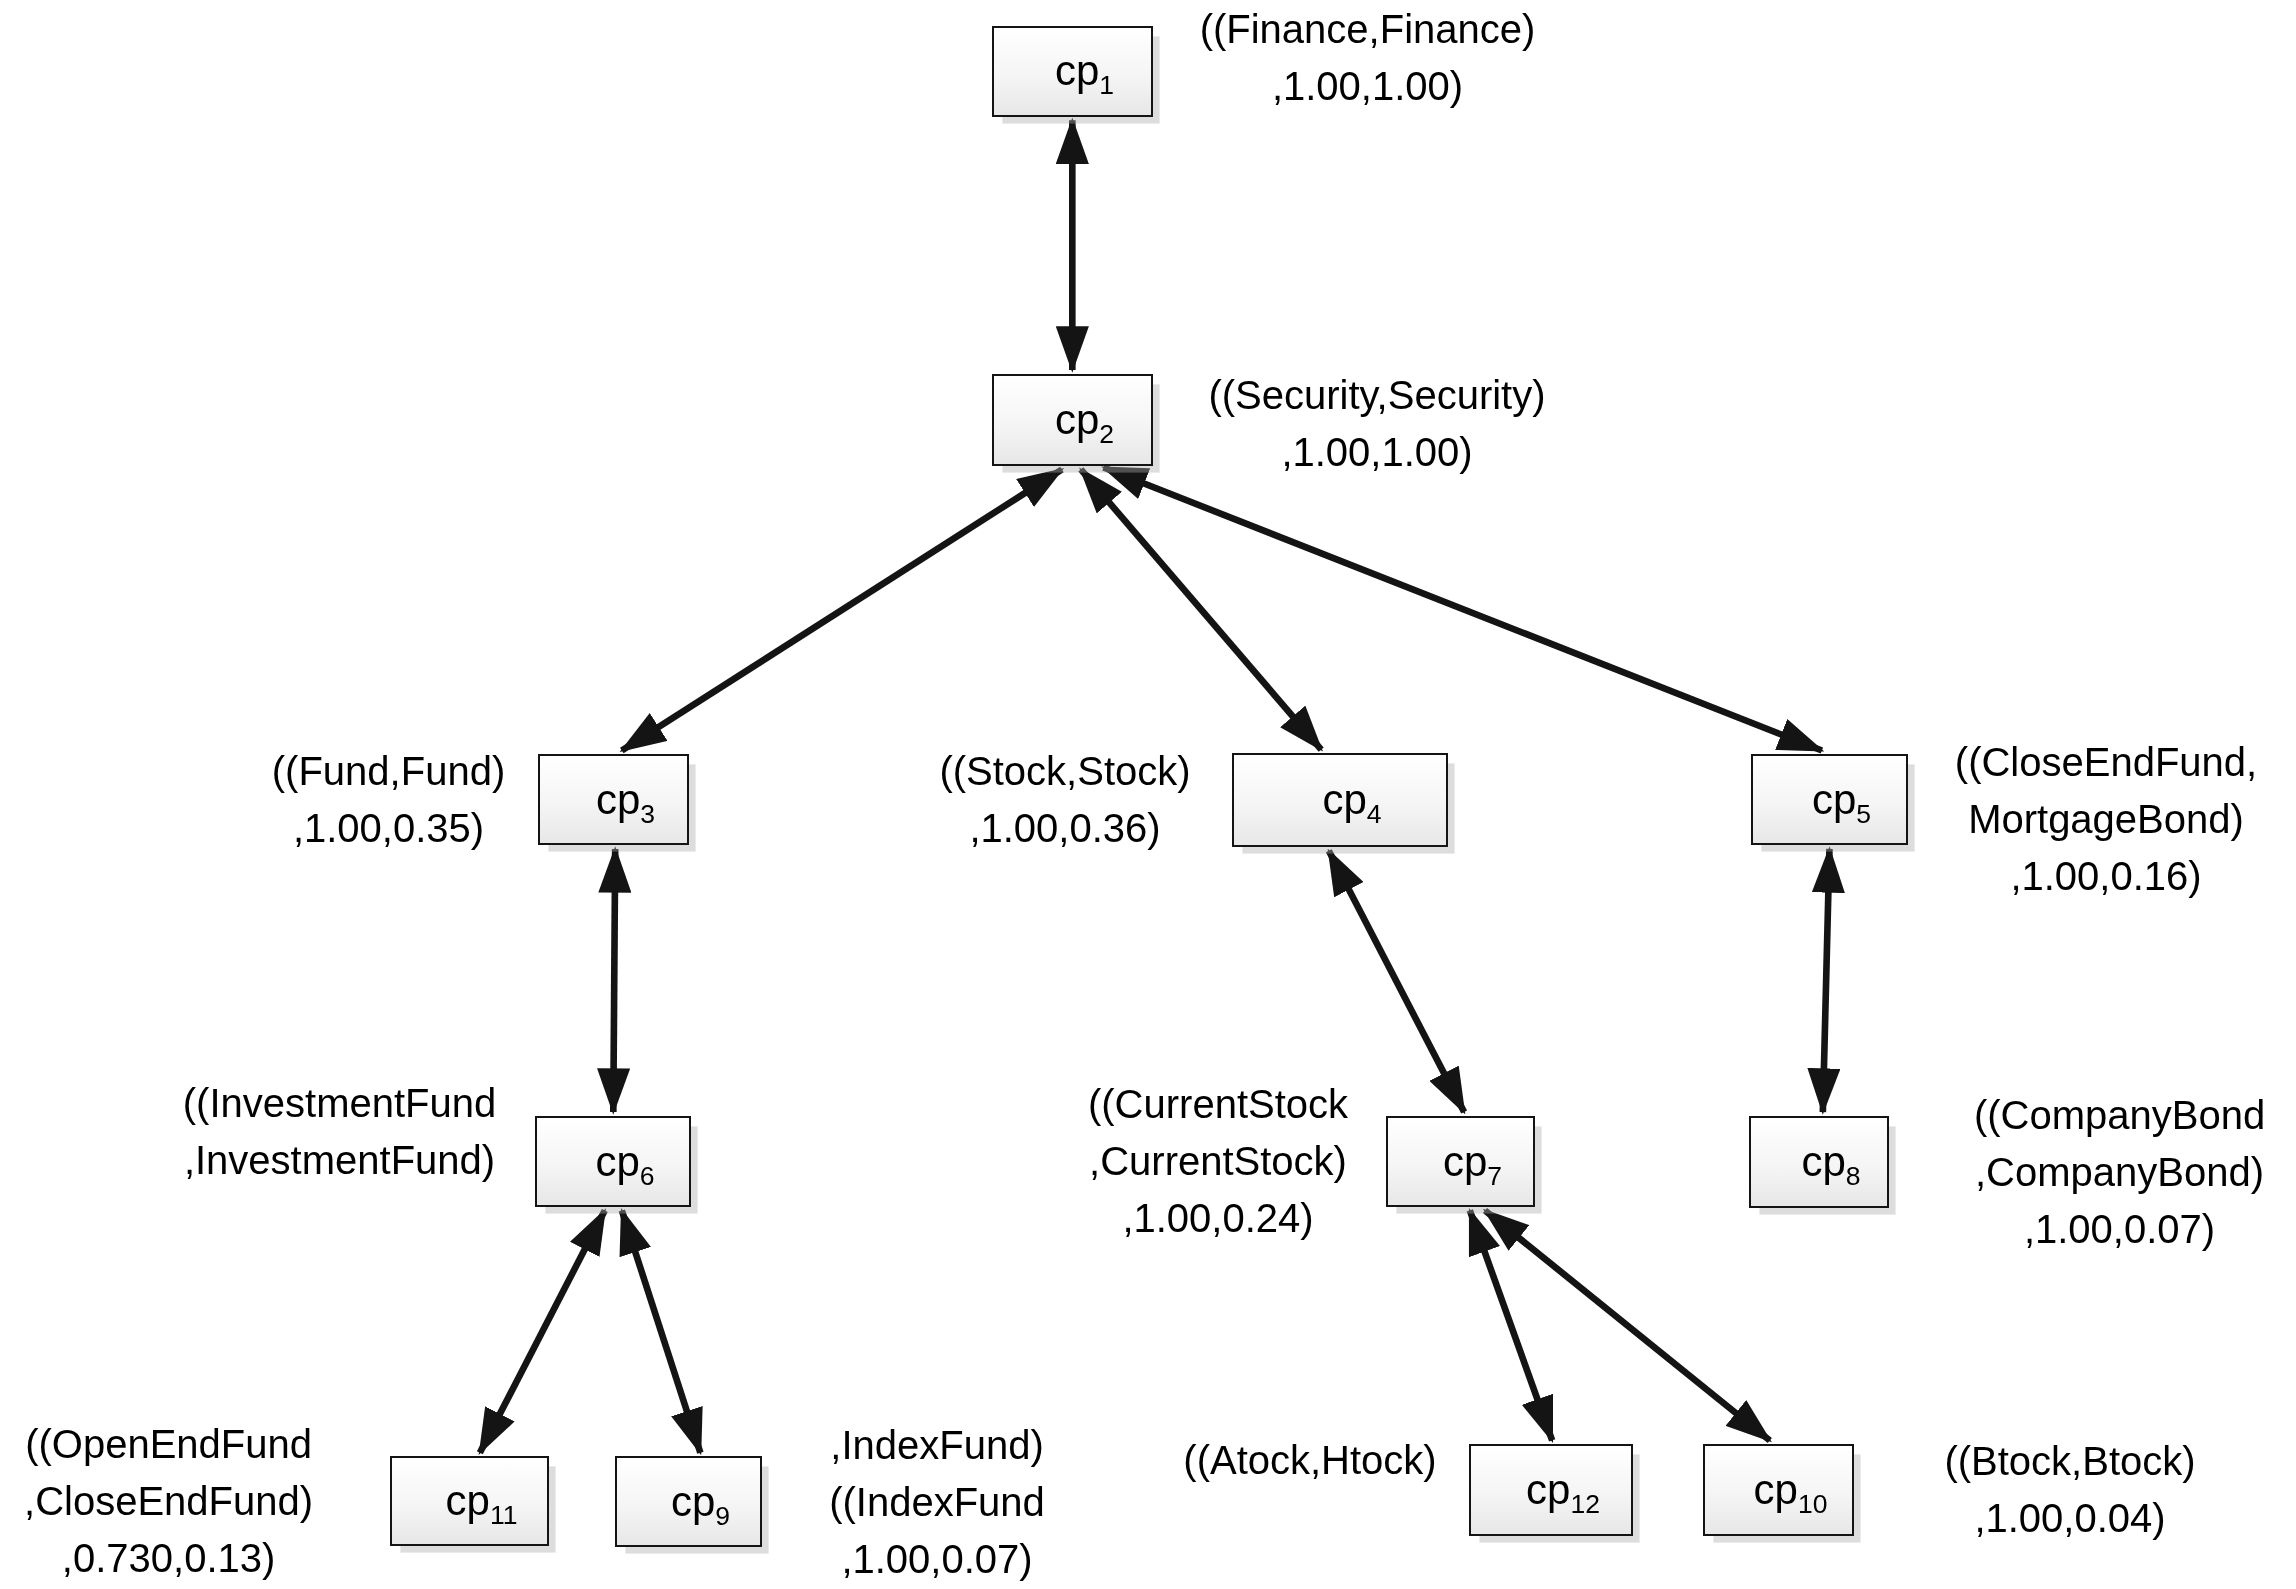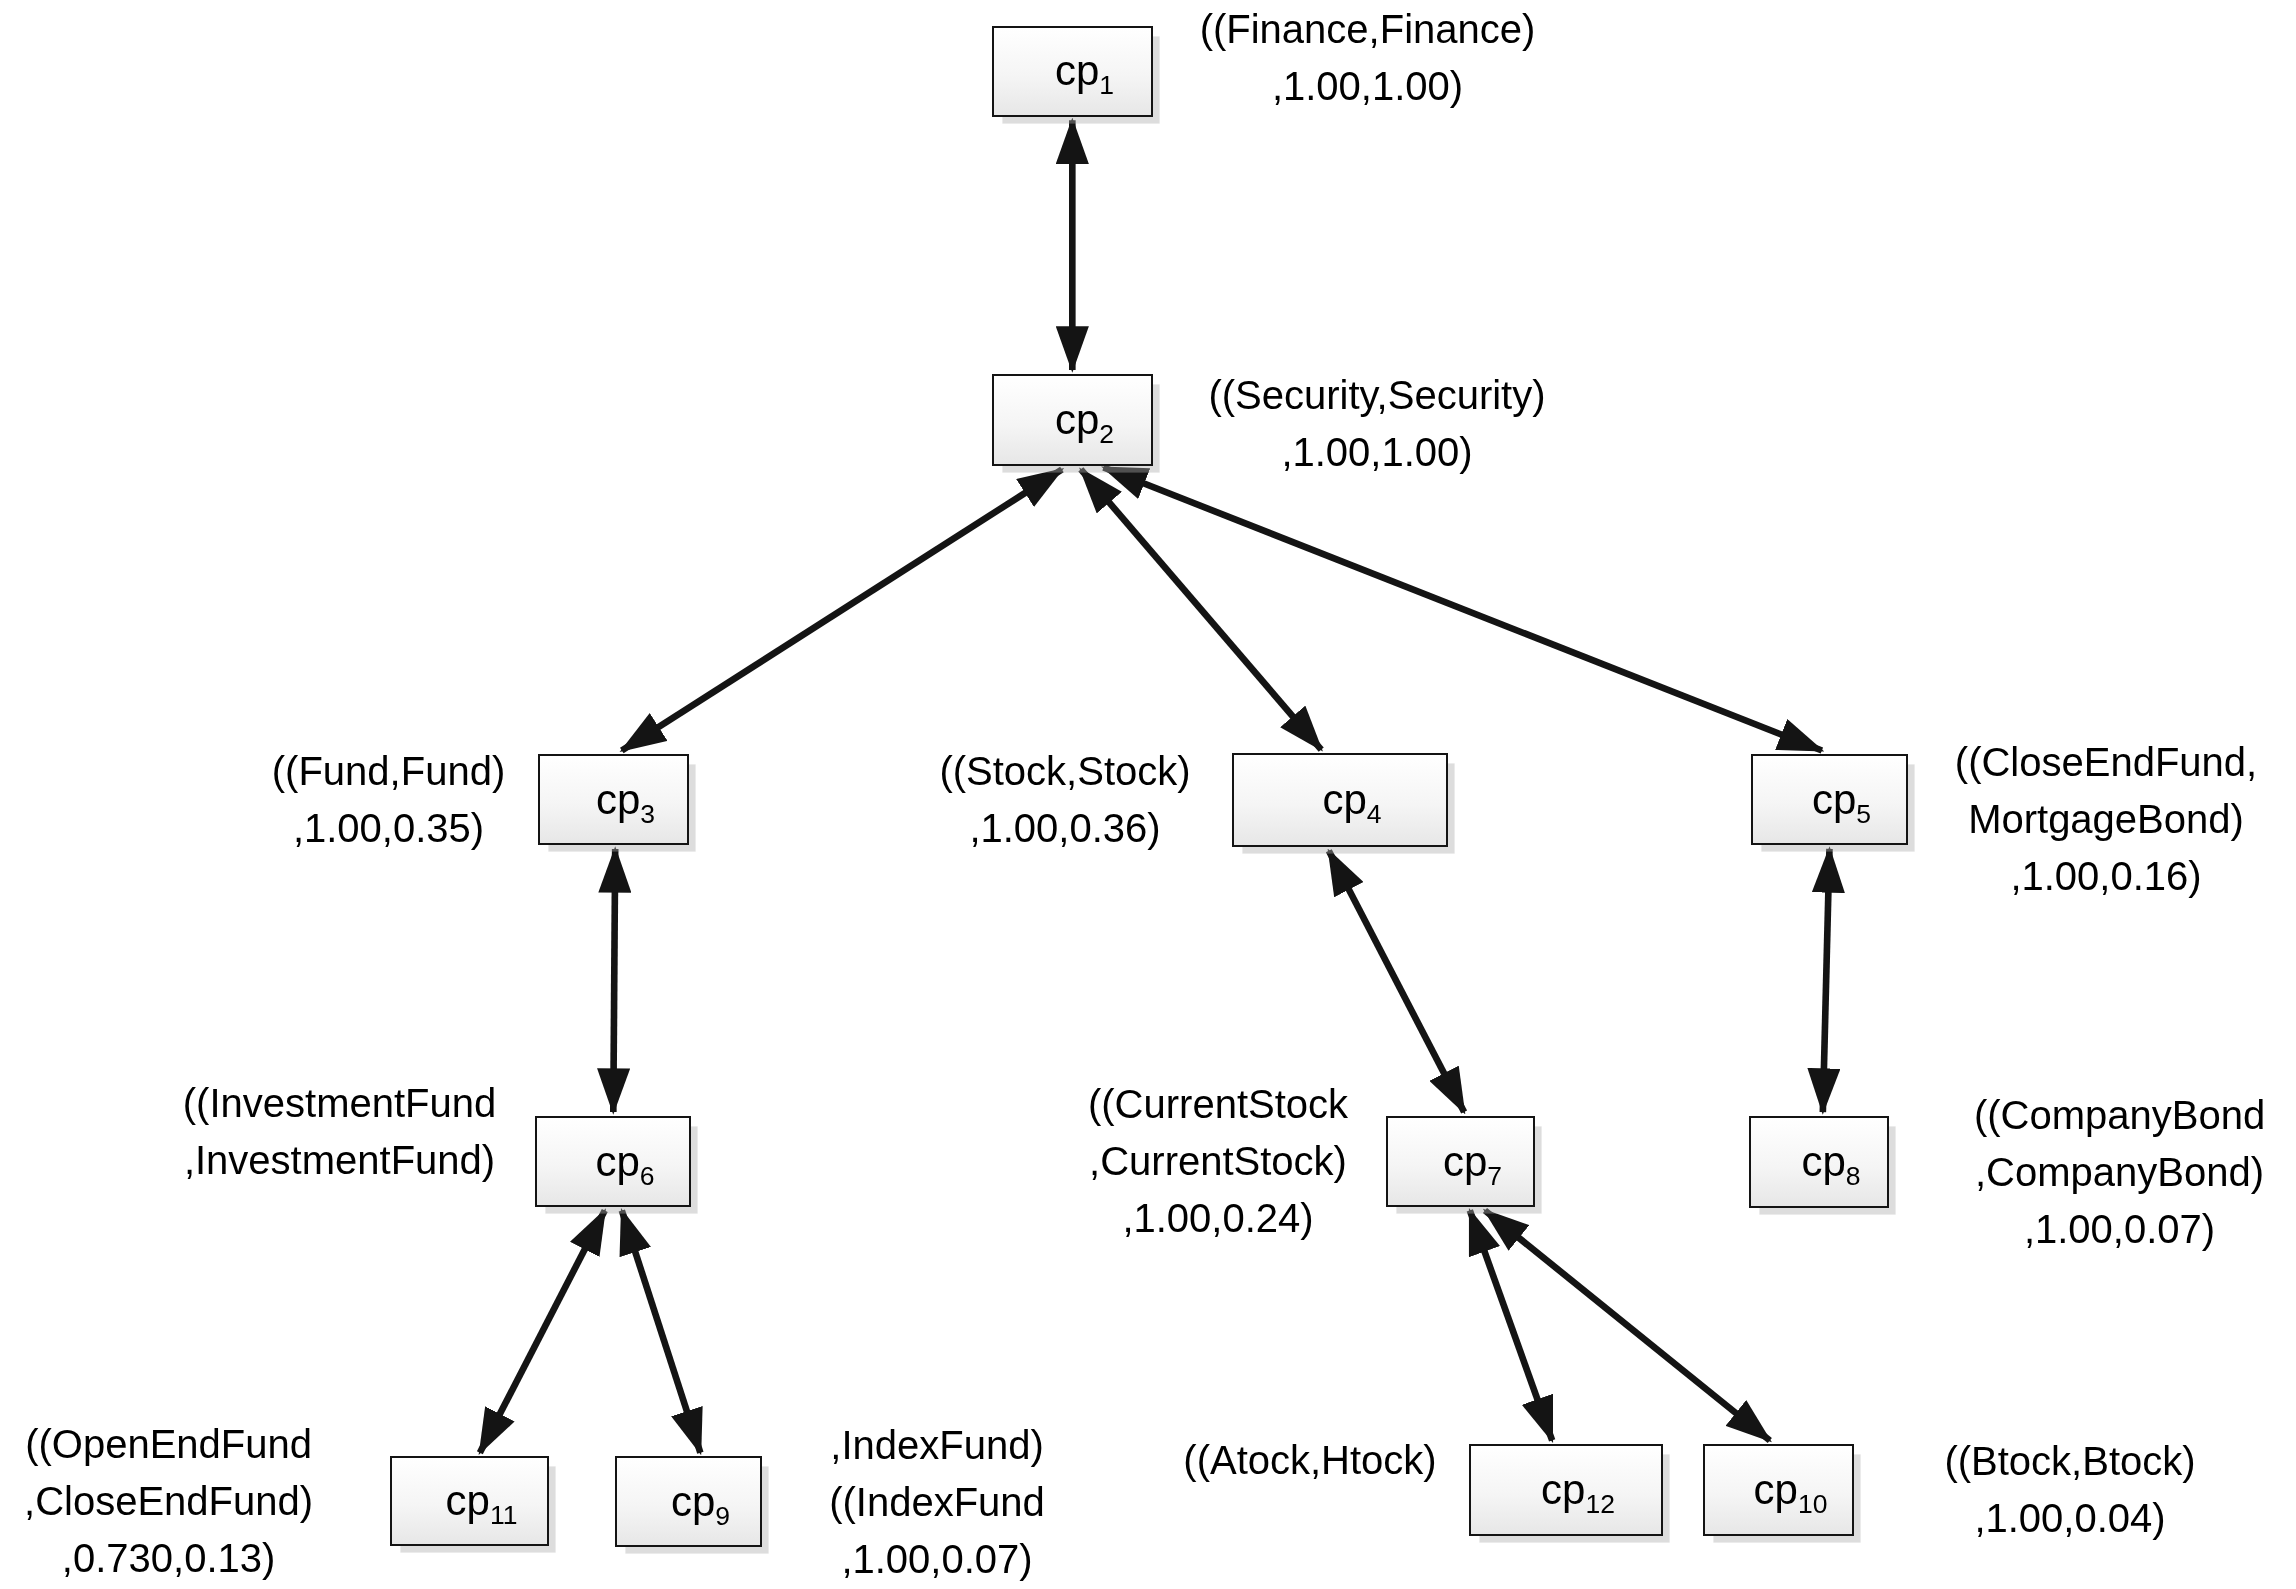--- a/index.html
+++ b/index.html
@@ -80,21 +80,21 @@
     </div>
   <div class="node" style="left:1749px;top:1116px;width:140px;height:92px">
       <span><span>cp</span><sub>8</sub></span>
     </div>
   <div class="node" style="left:390px;top:1456px;width:159px;height:90px">
       <span><span>cp</span><sub>11</sub></span>
     </div>
   <div class="node" style="left:615px;top:1456px;width:147px;height:91px">
       <span><span>cp</span><sub>9</sub></span>
     </div>
-  <div class="node" style="left:1469px;top:1444px;width:194px;height:92px">
+  <div class="node" style="left:1469px;top:1444px;width:164px;height:92px">
       <span><span>cp</span><sub>12</sub></span>
     </div>
   <div class="node" style="left:1703px;top:1444px;width:151px;height:92px">
       <span><span>cp</span><sub>10</sub></span>
     </div>
 
   <div class="ann" style="left:1178px;top:1px;width:379px">
     <div>((Finance,Finance)</div>
       <div>,1.00,1.00)</div>
   </div>

